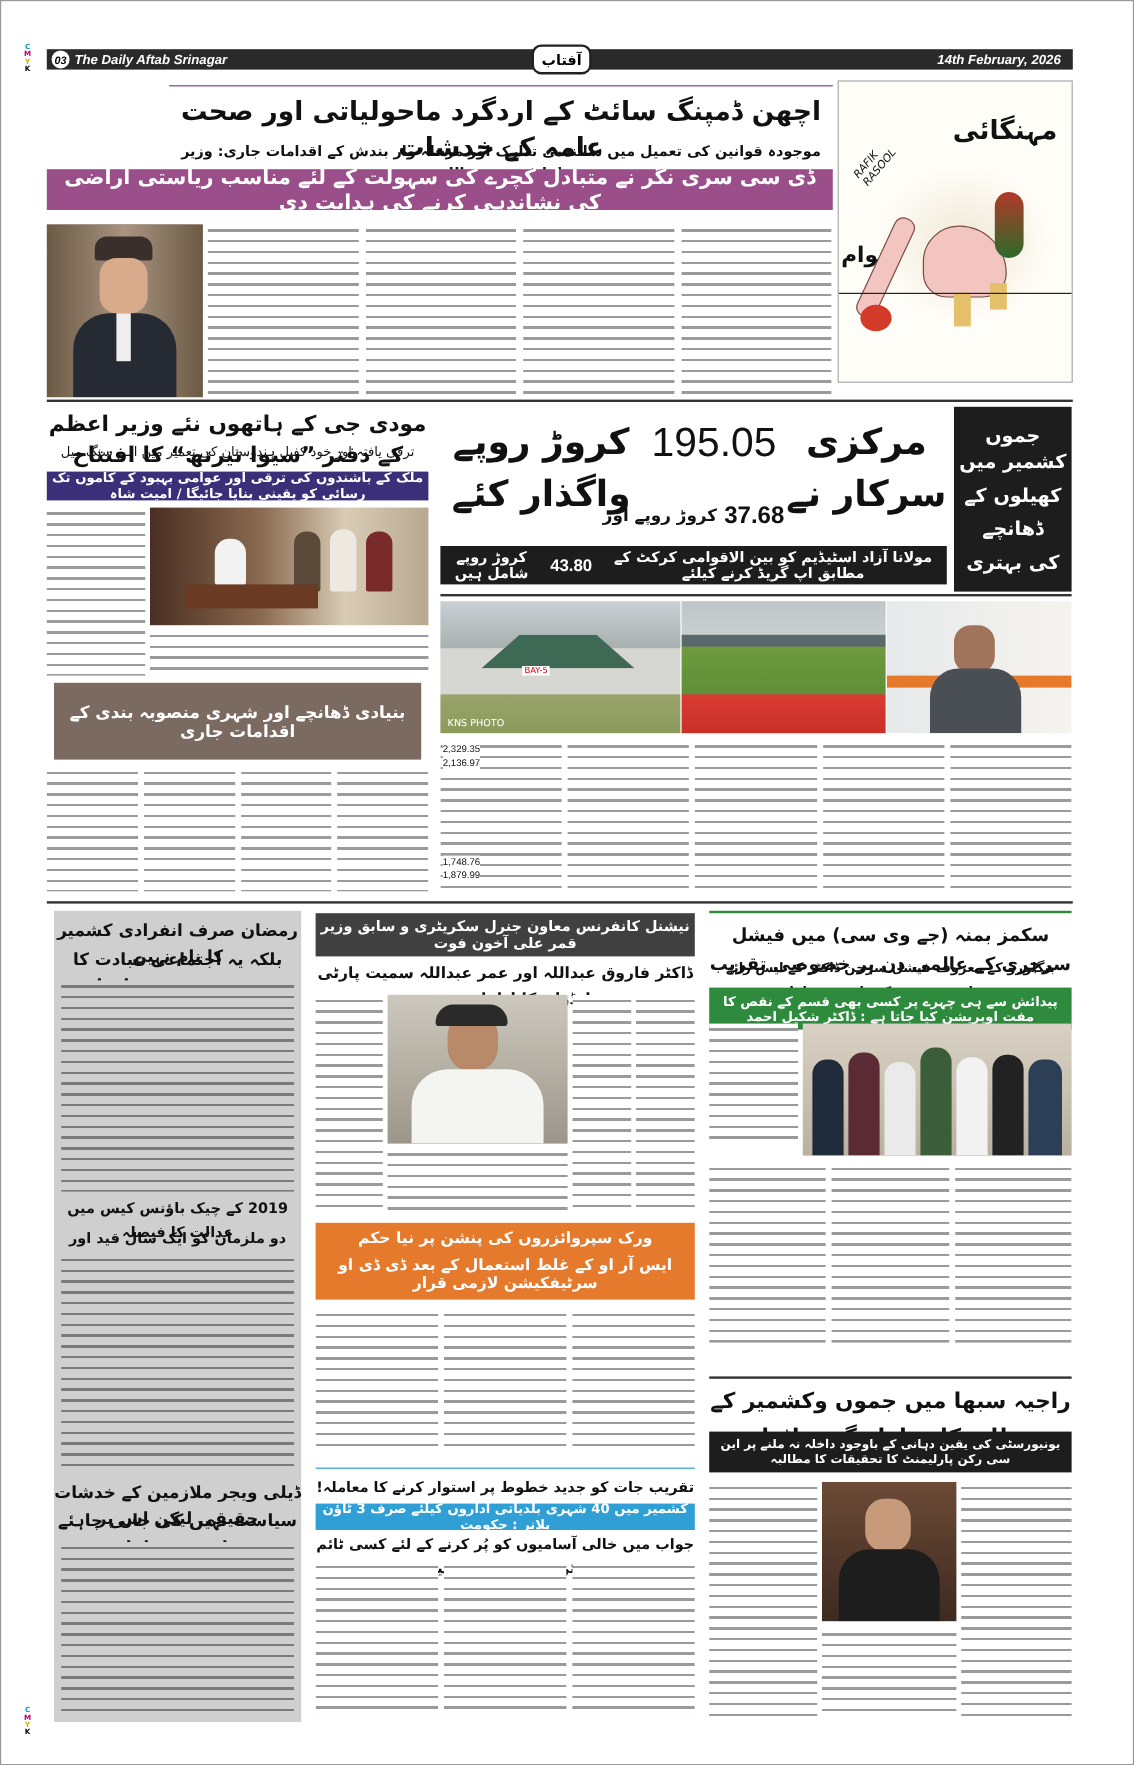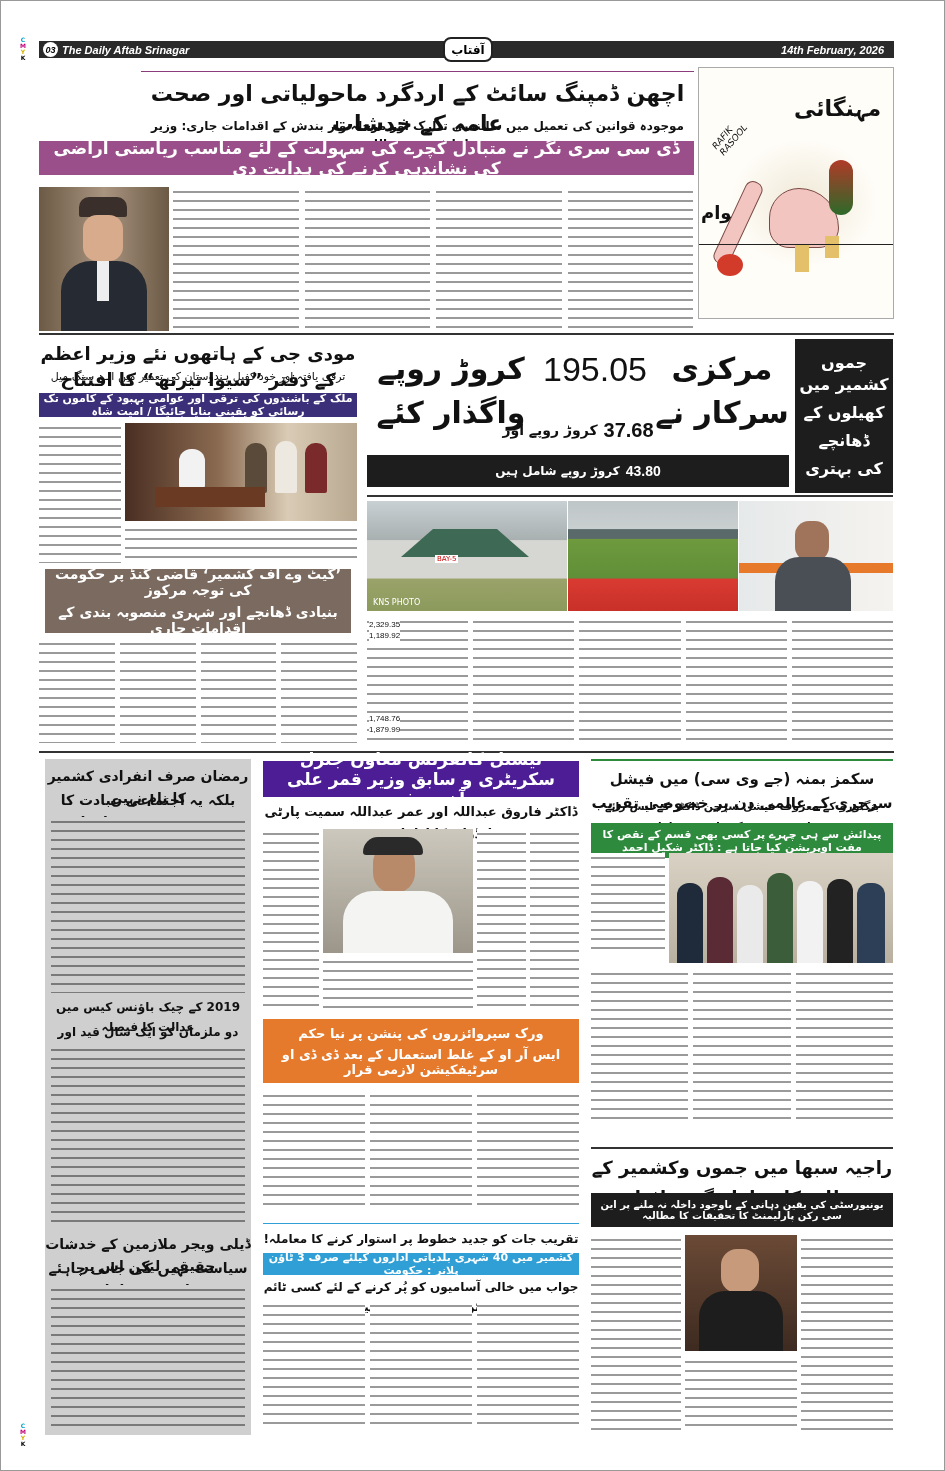--- a/index.html
+++ b/index.html
@@ -94,21 +94,20 @@
 <div class="photo" style="left:124px;top:422px;width:232px;height:98px;background:linear-gradient(90deg,#4a2e22,#8a6a50 40%,#d9cbb5 70%,#b8a890)">
   <div style="position:absolute;left:54px;top:26px;width:26px;height:40px;background:#f2f2f2;border-radius:12px 12px 4px 4px"></div>
   <div style="position:absolute;left:120px;top:20px;width:22px;height:50px;background:#5a4a3a;border-radius:10px 10px 2px 2px"></div>
   <div style="position:absolute;left:150px;top:18px;width:22px;height:52px;background:#ede9e0;border-radius:10px 10px 2px 2px"></div>
   <div style="position:absolute;left:180px;top:20px;width:22px;height:50px;background:#7a2a2a;border-radius:10px 10px 2px 2px"></div>
   <div style="position:absolute;left:30px;top:64px;width:110px;height:20px;background:#6b3a22"></div>
 </div>
 <div class="txtcol" style="left:124px;top:524px;width:232px;height:38px;background:repeating-linear-gradient(#fff 0 4px,#9a9a9a 4px 6px,#fff 6px 9px)"></div>
 
 <div class="abs band" style="left:44px;top:568px;width:306px;height:64px;background:#7b6a5f;font-size:14px;flex-direction:column;gap:6px">
-  <span>’گیٹ وے آف کشمیر‘ قاضی گنڈ پر حکومت کی توجہ مرکوز</span>
   <span>بنیادی ڈھانچے اور شہری منصوبہ بندی کے اقدامات جاری</span>
 </div>
 <div class="txtcol" style="left:38px;top:638px;width:318px;height:104px;display:flex;gap:5px">
   <div style="flex:1;background:repeating-linear-gradient(#fff 0 4px,#9a9a9a 4px 6px,#fff 6px 9px)"></div>
   <div style="flex:1;background:repeating-linear-gradient(#fff 0 4px,#9a9a9a 4px 6px,#fff 6px 9px)"></div>
   <div style="flex:1;background:repeating-linear-gradient(#fff 0 4px,#9a9a9a 4px 6px,#fff 6px 9px)"></div>
   <div style="flex:1;background:repeating-linear-gradient(#fff 0 4px,#9a9a9a 4px 6px,#fff 6px 9px)"></div>
 </div>
 
 <div class="abs band" style="left:794px;top:338px;width:98px;height:154px;background:#1d1d1d;font-size:16px;flex-direction:column;gap:6px;line-height:22px">
@@ -120,20 +119,21 @@
 <div class="abs urdu hl" style="left:366px;top:346px;width:422px;font-size:30px;line-height:44px;display:flex;justify-content:center;gap:8px;direction:rtl">
   <span>مرکزی سرکار نے</span>
   <span style="font-family:'Liberation Sans',sans-serif;font-weight:normal;font-size:34px;direction:ltr">195.05</span>
   <span>کروڑ روپے واگذار کئے</span>
 </div>
 <div class="abs urdu" style="left:366px;top:418px;width:422px;font-size:14px;font-weight:bold;line-height:22px;display:flex;justify-content:center;gap:6px;direction:rtl">
   <span style="font-family:'Liberation Sans',sans-serif;font-size:20px;direction:ltr">37.68</span>
   <span>کروڑ روپے اور</span>
 </div>
 <div class="abs band" style="left:366px;top:454px;width:422px;height:32px;background:#1d1d1d;font-size:12px;gap:6px">
+  <span>مولانا آزاد اسٹیڈیم کو بین الاقوامی کرکٹ کے مطابق اپ گریڈ کرنے کیلئے</span>
   <span style="font-family:'Liberation Sans',sans-serif;font-size:14px;direction:ltr">43.80</span>
   <span>کروڑ روپے شامل ہیں</span>
 </div>
 <div class="hr" style="left:366px;top:494px;width:526px;height:2px"></div>
 
 <div class="photo" style="left:366px;top:500px;width:200px;height:110px;background:linear-gradient(#c8d0d4 0%,#a9b0b0 35%,#d6d6d2 36%,#d6d6d2 70%,#9aa36a 71%,#8c9a5c 100%)">
   <div style="position:absolute;left:18px;top:28px;width:160px;height:28px;background:#3e6a55;clip-path:polygon(10% 100%,30% 0,70% 0,90% 100%)"></div>
   <div style="position:absolute;left:68px;top:54px;font-size:7px;background:#fff;color:#c00;padding:0 2px">BAY-5</div>
   <div class="cap">KNS PHOTO</div>
 </div>
@@ -145,21 +145,21 @@
 </div>
 
 <div class="txtcol" style="left:366px;top:616px;width:526px;height:128px;display:flex;gap:5px;flex-direction:row-reverse">
   <div style="flex:1;background:repeating-linear-gradient(#fff 0 4px,#9a9a9a 4px 6px,#fff 6px 9px)"></div>
   <div style="flex:1;background:repeating-linear-gradient(#fff 0 4px,#9a9a9a 4px 6px,#fff 6px 9px)"></div>
   <div style="flex:1;background:repeating-linear-gradient(#fff 0 4px,#9a9a9a 4px 6px,#fff 6px 9px)"></div>
   <div style="flex:1;background:repeating-linear-gradient(#fff 0 4px,#9a9a9a 4px 6px,#fff 6px 9px)"></div>
   <div style="flex:1;position:relative;background:repeating-linear-gradient(#fff 0 4px,#9a9a9a 4px 6px,#fff 6px 9px)">
     <div style="position:absolute;left:2px;top:2px;font-size:8px;line-height:11px;background:#fff;font-family:'Liberation Sans',sans-serif">
       <div>2,329.35</div>
-      <div>1,189.92</div>
+      <div>2,136.97</div>
     </div>
     <div style="position:absolute;left:2px;top:96px;font-size:8px;line-height:11px;background:#fff;font-family:'Liberation Sans',sans-serif">
       <div>1,748.76</div>
       <div>1,879.99</div>
     </div>
   </div>
 </div>
 
 <div class="hr" style="left:38px;top:750px;width:855px;height:2px"></div>
 
@@ -167,21 +167,21 @@
 <div class="abs urdu hl" style="left:44px;top:764px;width:206px;font-size:14px;line-height:22px">رمضان صرف انفرادی کشمیر کا نام نہیں</div>
 <div class="abs urdu hl" style="left:44px;top:788px;width:206px;font-size:14px;line-height:22px">بلکہ یہ اجتماعی عبادت کا مہینہ ہے : میر واعظ</div>
 <div class="txtcol" style="left:50px;top:816px;width:194px;height:176px;background:repeating-linear-gradient(#cfcfcf 0 4px,#7a7a7a 4px 6px,#cfcfcf 6px 9px)"></div>
 <div class="abs urdu" style="left:44px;top:996px;width:206px;font-size:12px;line-height:20px;font-weight:bold">2019 کے چیک باؤنس کیس میں عدالت کا فیصلہ</div>
 <div class="abs urdu hl" style="left:44px;top:1022px;width:206px;font-size:12px;line-height:18px">دو ملزمان کو ایک سال قید اور 28.08 لاکھ روپے جرمانے کی سزا</div>
 <div class="txtcol" style="left:50px;top:1044px;width:194px;height:180px;background:repeating-linear-gradient(#cfcfcf 0 4px,#7a7a7a 4px 6px,#cfcfcf 6px 9px)"></div>
 <div class="abs urdu hl" style="left:44px;top:1232px;width:206px;font-size:14px;line-height:22px">ڈیلی ویجر ملازمین کے خدشات حقیقی لیکن اس پر</div>
 <div class="abs urdu hl" style="left:44px;top:1256px;width:206px;font-size:14px;line-height:22px">سیاست نہیں کی جانی چاہئے : نائب وزیر اعلیٰ</div>
 <div class="txtcol" style="left:50px;top:1284px;width:194px;height:146px;background:repeating-linear-gradient(#cfcfcf 0 4px,#7a7a7a 4px 6px,#cfcfcf 6px 9px)"></div>
 
-<div class="abs band" style="left:262px;top:760px;width:316px;height:36px;background:#4c1d95;font-size:17px">
+<div class="abs band" style="left:262px;top:760px;width:316px;height:36px;background:#404040;font-size:12px">
     <span>نیشنل کانفرنس معاون جنرل سکریٹری و سابق وزیر قمر علی آخون فوت</span>
   </div>
 <div class="abs urdu hl" style="left:262px;top:800px;width:316px;font-size:13px;line-height:22px">ڈاکٹر فاروق عبداللہ اور عمر عبداللہ سمیت پارٹی لیڈران کا اظہارِ تعزیت</div>
 <div class="txtcol" style="left:262px;top:828px;width:56px;height:182px;background:repeating-linear-gradient(#fff 0 4px,#9a9a9a 4px 6px,#fff 6px 9px)"></div>
 <div class="photo" style="left:322px;top:828px;width:150px;height:124px;background:linear-gradient(#cdc8bd,#9c968a)">
   <div style="position:absolute;left:50px;top:14px;width:42px;height:50px;background:#b88a6a;border-radius:20px"></div>
   <div style="position:absolute;left:40px;top:8px;width:60px;height:18px;background:#2a2a2a;border-radius:20px 20px 4px 4px"></div>
   <div style="position:absolute;left:20px;top:62px;width:110px;height:62px;background:#f4f4f2;border-radius:30px 30px 0 0"></div>
 </div>
 <div class="txtcol" style="left:476px;top:828px;width:102px;height:182px;display:flex;gap:4px">

